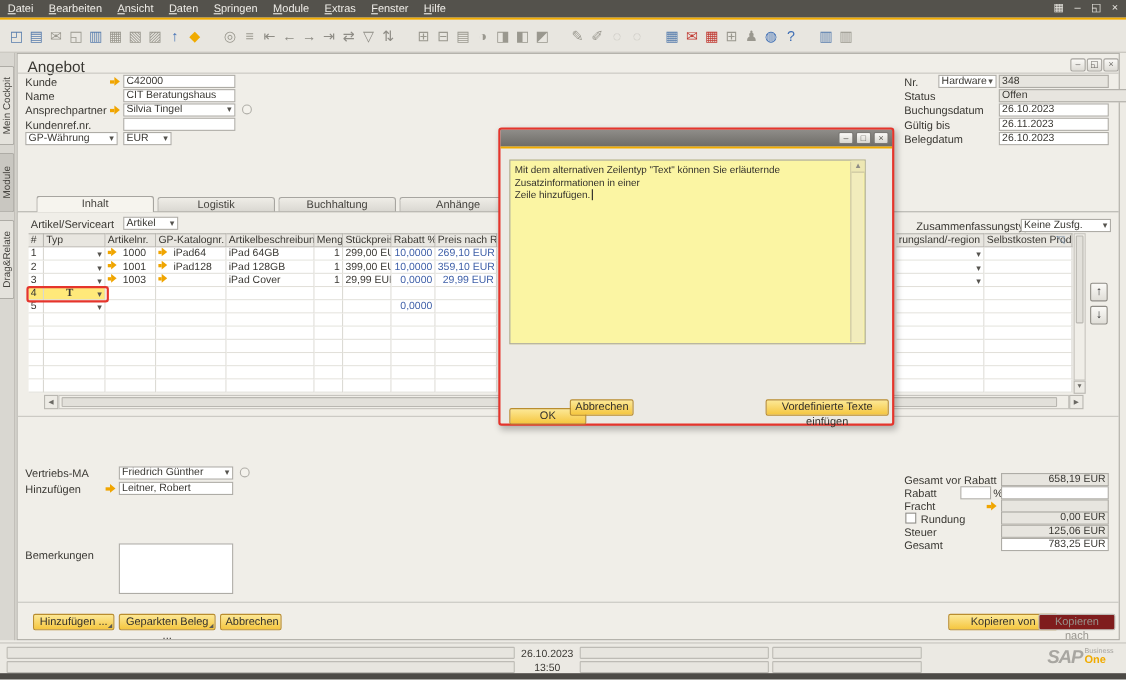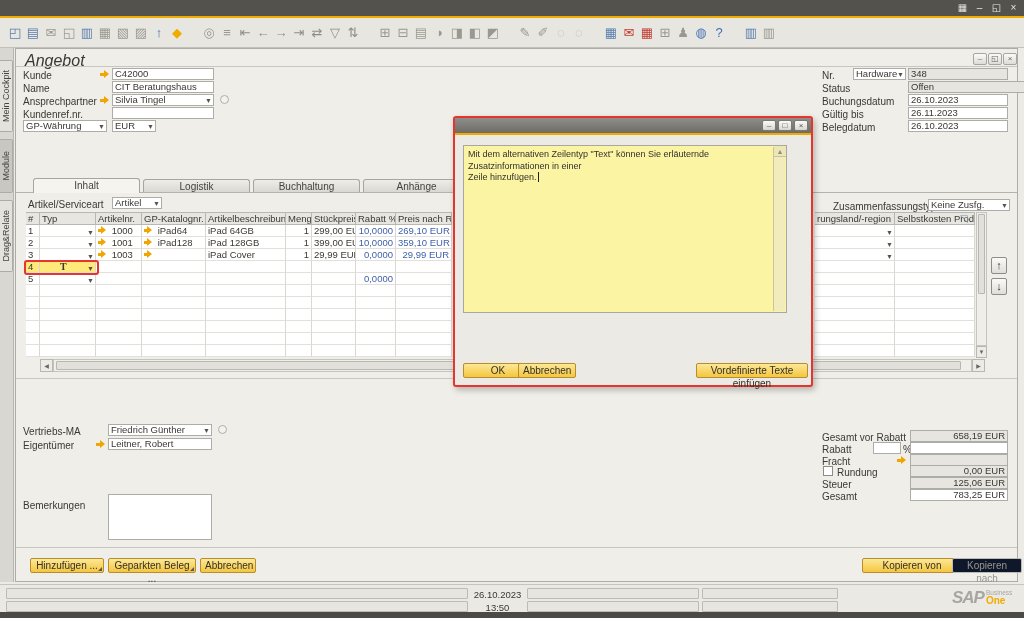--- a/index.html
+++ b/index.html
@@ -20,21 +20,21 @@
   .tb-icon { width:18px; height:20px; font-size:13px; line-height:20px; text-align:center; }
 
   
   .sidebar { position:absolute; left:0; top:48px; width:14px; height:534px; background:#D9D7D1; border-right:1px solid #B8B6B0; padding-top:12px; }
   .side-tab { width:13px; background:#E4E2DC; border:1px solid #AEACA6; border-left:none; border-radius:0 2px 2px 0; margin-bottom:7px; display:flex; align-items:center; justify-content:center; }
   .side-tab.pressed { background:#C9C7C1; }
   .vtext { writing-mode:vertical-rl; transform:rotate(180deg); font-size:9px; color:#45433E; white-space:nowrap; padding:4px 0; }
 
   
   .doc-window { position:absolute; left:15px; top:48px; width:1003px; height:534px; background:#F0EEE8; border:1px solid #AEACA6; }
-  .doc-title { position:absolute; left:25px; top:52px; font-size:16px; color:#3a3833;font-style:italic; }
+  .doc-title { position:absolute; left:25px; top:52px; font-size:14px; color:#3a3833; }
   .doc-title-line { position:absolute; left:16px; top:66px; width:1001px; height:1px; background:#C8C6C0; }
   .doc-ctrl { position:absolute; width:14px; height:12px; background:linear-gradient(#FBFAF7,#DEDCD6); border:1px solid #A7A5A0; border-radius:2px; font-size:8px; line-height:10px; text-align:center; color:#6B6964; }
 
   
   .lbl { position:absolute; font-size:10px; color:#3a3833; white-space:nowrap; }
   .field { position:absolute; height:12px; background:#FFFFFF; border:1px solid #AEACA6; font-size:9.5px; line-height:10px; padding:0 2px; white-space:nowrap; overflow:hidden; }
   .sunken { background:#E7E5DF; }
   .num { text-align:right; }
   .combo { padding-right:18px; }
   .dd { position:absolute; right:1px; top:2px; font-size:7px; color:#55534E; line-height:7px; }
@@ -65,21 +65,21 @@
   
   .sb-track { position:absolute; background:#F0EEE8; border:1px solid #C6C4BE; }
   .sb-thumb { position:absolute; background:#E2E0DA; border:1px solid #B9B7B1; border-radius:1px; }
   .sb-btn { position:absolute; background:#EDEBE5; border:1px solid #B9B7B1; text-align:center; color:#6B6964; }
 
   .move-btn { position:absolute; left:991px; width:16px; height:17px; background:linear-gradient(#FBFAF7,#E0DED8); border:1px solid #8E8C86; font-size:11px; font-weight:bold; text-align:center; line-height:15px; color:#333; border-radius:2px; }
 
   
   .btn { position:absolute; height:15px; font-size:10px; line-height:13px; text-align:center; background:linear-gradient(#FCE896,#F5C63F); border:1px solid #B98D2F; border-radius:2px; color:#33302B; padding:0 4px; }
   .btn.split::after { content:""; position:absolute; right:1px; bottom:1px; border-left:4px solid transparent; border-bottom:4px solid #5B5954; }
-  .btn.disabled { background:#0f172a; border-color:#BDBBB5; color:#98968F;margin-left:8px; }
+  .btn.disabled { background:#7f1d1d; border-color:#BDBBB5; color:#98968F; }
 
   
   .modal { position:absolute; left:453px; top:116px; width:360px; height:271px; border:2px solid #E5352C; border-radius:3px; background:#ECEAE4; box-shadow:2px 3px 6px rgba(0,0,0,.25); z-index:10; }
   .modal-titlebar { position:relative; height:15px; background:linear-gradient(#8F8D89,#6E6C67); }
   .modal-accent { height:2px; background:#F0AB00; }
   .modal-ctrls { position:absolute; right:3px; top:2px; display:flex; gap:2px; }
   .modal-ctrl { width:14px; height:11px; background:linear-gradient(#FBFAF7,#D8D6D0); border:1px solid #7B7975; border-radius:2px; font-size:8px; line-height:9px; text-align:center; color:#55534E; }
   .modal-textarea { position:absolute; left:8px; top:27px; width:324px; height:168px; background:#FBF5A3; border:1px solid #A9A79F; padding:3px 16px 3px 4px; font-size:9px; line-height:11.5px; color:#33312C; }
   .ta-scroll { position:absolute; right:1px; top:1px; bottom:1px; width:12px; background:#F2ECBC; border-left:1px solid #C9C3A0; }
   .ta-up { position:absolute; right:0; top:0; width:12px; height:11px; background:#EDE7B4; border-bottom:1px solid #C9C3A0; font-size:7px; text-align:center; line-height:11px; color:#8E8C85; }
@@ -97,20 +97,31 @@
   .sap-one { font-size:10px; font-weight:bold; color:#F0AB00; line-height:10px; }
 
   .hline { position:absolute; height:1px; background:#C8C6C0; }
 </style>
 </head>
 <body>
 
 <div id="screen">
 
   <div class="menubar">
+    <div id="menu-items" style="display:flex">
+        <span class="menu-item"><u>D</u>atei</span>
+        <span class="menu-item"><u>B</u>earbeiten</span>
+        <span class="menu-item"><u>A</u>nsicht</span>
+        <span class="menu-item"><u>D</u>aten</span>
+        <span class="menu-item"><u>S</u>pringen</span>
+        <span class="menu-item"><u>M</u>odule</span>
+        <span class="menu-item"><u>E</u>xtras</span>
+        <span class="menu-item"><u>F</u>enster</span>
+        <span class="menu-item"><u>H</u>ilfe</span>
+      </div>
     <div class="win-ctrls">
       <span class="win-ctrl">▦</span>
       <span class="win-ctrl">–</span>
       <span class="win-ctrl">◱</span>
       <span class="win-ctrl">×</span>
     </div>
   </div>
   <div class="accent-line"></div>
 
   <div class="toolbar" id="toolbar">
@@ -467,21 +478,21 @@
 
   <div class="hline" style="left:16px;top:378px;width:1001px"></div>
 
   <div>
     <div class="lbl" style="left:23px;top:426px">Vertriebs-MA</div>
     <div class="field combo" style="left:108px;top:424px;width:104px">
       <span>Friedrich Günther</span><span class="dd">▼</span>
     </div>
     <span class="circle-ic" style="left:218px;top:425px"></span>
 
-    <div class="lbl" style="left:23px;top:440px">Eigentümer</div>
+    <div class="lbl" style="left:23px;top:440px">Hinzufügen</div>
     <span class="la" style="left:95px;top:439px"></span>
     <div class="field" style="left:108px;top:438px;width:104px">Leitner, Robert</div>
 
     <div class="lbl" style="left:23px;top:500px">Bemerkungen</div>
     <div class="field" style="left:108px;top:494px;width:104px;height:46px"></div>
   </div>
 
   <div>
     <div class="lbl" style="left:822px;top:432px">Gesamt vor Rabatt</div>
     <div class="field sunken num" style="left:910px;top:430px;width:98px">658,19 EUR</div>
@@ -522,21 +533,21 @@
         <span class="modal-ctrl">×</span>
       </div>
     </div>
     <div class="modal-accent"></div>
     <div class="modal-textarea">
       <span>Mit dem alternativen Zeilentyp "Text" können Sie erläuternde Zusatzinformationen in einer</span><br>
       <span>Zeile hinzufügen.</span><span class="caret"></span>
       <div class="ta-scroll"></div>
       <div class="ta-up">▲</div>
     </div>
-    <div class="btn" style="left:8px;top:245px;width:70px">OK</div>
+    <div class="btn" style="left:8px;top:253px;width:70px">OK</div>
     <div class="btn" style="left:63px;top:245px;width:58px">Abbrechen</div>
     <div class="btn" style="left:241px;top:245px;width:112px">Vordefinierte Texte einfügen</div>
   </div>
 
   <div class="statusbar">
     <div class="status-box" style="left:6px;top:3px;width:462px"></div>
     <div class="status-text" style="left:470px;top:4px;width:55px;text-align:center">26.10.2023</div>
     <div class="status-box" style="left:527px;top:3px;width:172px"></div>
     <div class="status-box" style="left:702px;top:3px;width:136px"></div>
     <div class="status-box" style="left:6px;top:16px;width:462px"></div>

